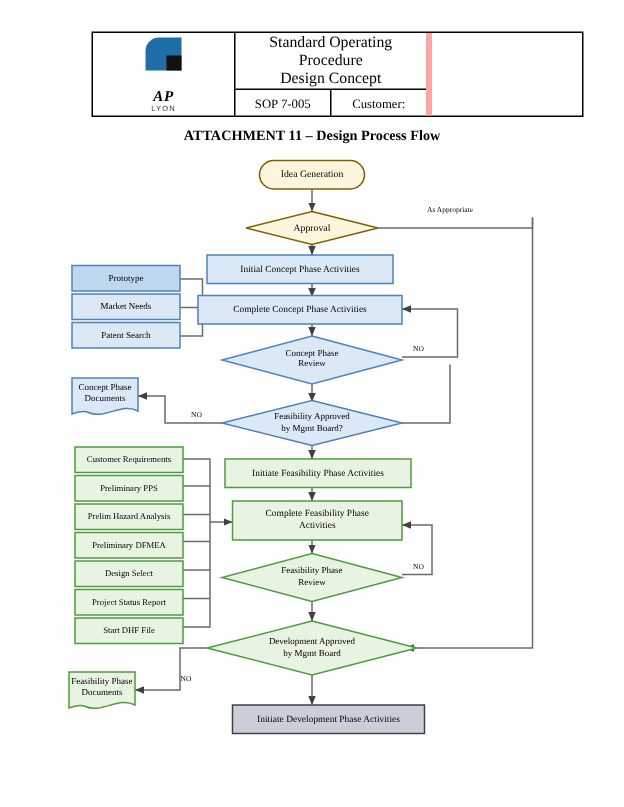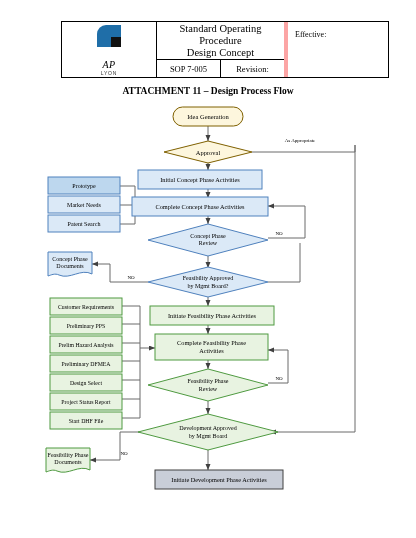--- a/index.html
+++ b/index.html
@@ -30,21 +30,21 @@
   .logo-mark{position:relative;width:24px;height:22px;margin-bottom:1px;}
   .logo-blue{
     position:absolute;left:0;top:0;width:24px;height:22px;
     background:#1f6ea8;
     border-top-left-radius:9px;
   }
   .logo-black{
     position:absolute;right:0px;bottom:0px;width:10px;height:10px;
     background:#111;
   }
-  .logo-ap{font-family:"Liberation Serif",serif;font-weight:normal;font-style:italic;font-size:10px;line-height:10px;letter-spacing:.5px;margin-top:12px;}
+  .logo-ap{font-family:"Liberation Serif",serif;font-weight:bold;font-style:italic;font-size:10px;line-height:10px;letter-spacing:.5px;margin-top:12px;}
   .logo-lyon{font-family:"Liberation Sans",sans-serif;font-size:5px;line-height:6px;letter-spacing:.8px;color:#333;}
   .hdr-mid{
     flex:1;box-sizing:border-box;border-right:4px solid #fca5a5;
     display:flex;flex-direction:column;
   }
   .hdr-title{
     flex:1;display:flex;align-items:center;justify-content:center;
     text-align:center;font-size:10.5px;line-height:12px;
     border-bottom:1px solid #000;box-sizing:border-box;
   }
@@ -96,26 +96,25 @@
 
     <div class="hdr-mid">
       <div class="hdr-title">
         <div>
           <div>Standard Operating Procedure</div>
           <div>Design Concept</div>
         </div>
       </div>
       <div class="hdr-sub">
         <div class="hdr-sop">SOP 7-005</div>
-        <div class="hdr-rev">Revision:</div>
+        <div class="hdr-rev">Customer:</div>
       </div>
     </div>
 
     <div class="hdr-right">
-      <div>Effective:</div>
     </div>
   </div>
 
   <div class="att-title">ATTACHMENT 11 – Design Process Flow</div>
 
   <div class="canvas">
     <svg width="416" height="538" viewBox="0 0 416 538">
       <defs>
         <marker id="ah" markerWidth="7" markerHeight="7" refX="6" refY="2.5" orient="auto">
           <path d="M0,0 L6,2.5 L0,5 z" fill="#404040"></path>

